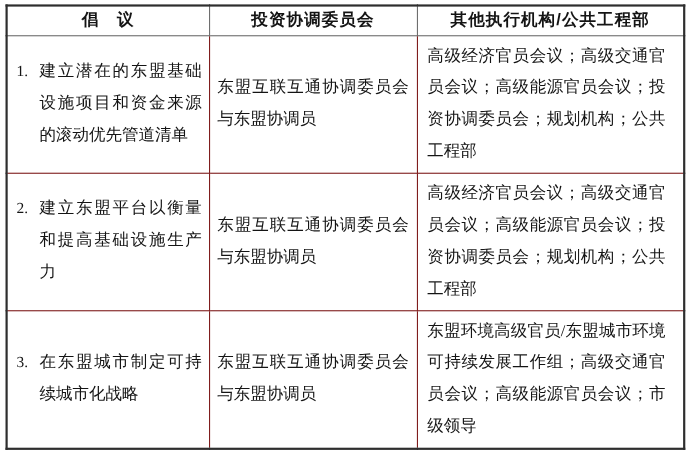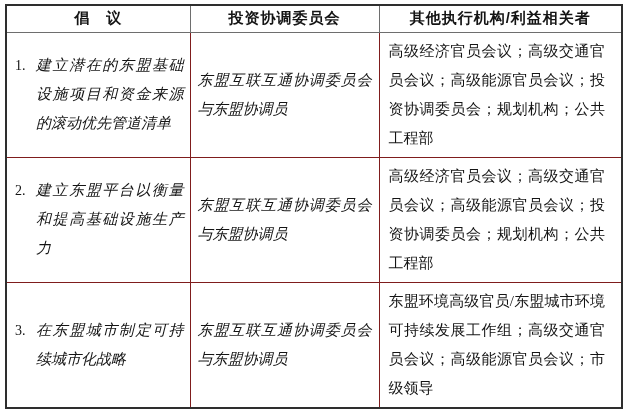--- a/index.html
+++ b/index.html
@@ -44,53 +44,52 @@
   td {
     border: 1px solid #7f1d1d;
     font-family: "Liberation Serif", serif;
     font-size: 15px;
     line-height: 29px;
     vertical-align: middle;
     text-align: justify;
     padding: 4px 8px;
   }
   td.cell-initiative { padding: 4px 6px 4px 8px; }
-  td.cell-lead       { padding: 4px 7px; font-style: italic; }
+  td.cell-lead       { padding: 4px 7px; }
   td.cell-others     { padding: 4px 16px 4px 9px; }
   .ini-wrap {
     display: flex;
     align-items: flex-start;
   }
   .ini-num {
     flex: 0 0 21px;
     font-size: 14px;
     line-height: 29px;
   }
   .ini-txt {
     flex: 1 1 auto;
     display: block;
     text-align: justify;
-    font-style: italic;
   }
 </style>
 </head>
 <body>
 
 <div class="page">
   <table class="doc-table">
     <colgroup>
       <col class="c1">
       <col class="c2">
       <col class="c3">
     </colgroup>
     <thead>
       <tr>
         <th>倡　议</th>
         <th>投资协调委员会</th>
-        <th>其他执行机构/利益相关者</th>
+        <th>其他执行机构/公共工程部</th>
       </tr>
     </thead>
     <tbody>
       <tr>
         <td class="cell-initiative">
           <div class="ini-wrap">
             <span class="ini-num">1.</span>
             <span class="ini-txt">建立潜在的东盟基础设施项目和资金来源的滚动优先管道清单</span>
           </div>
         </td>

